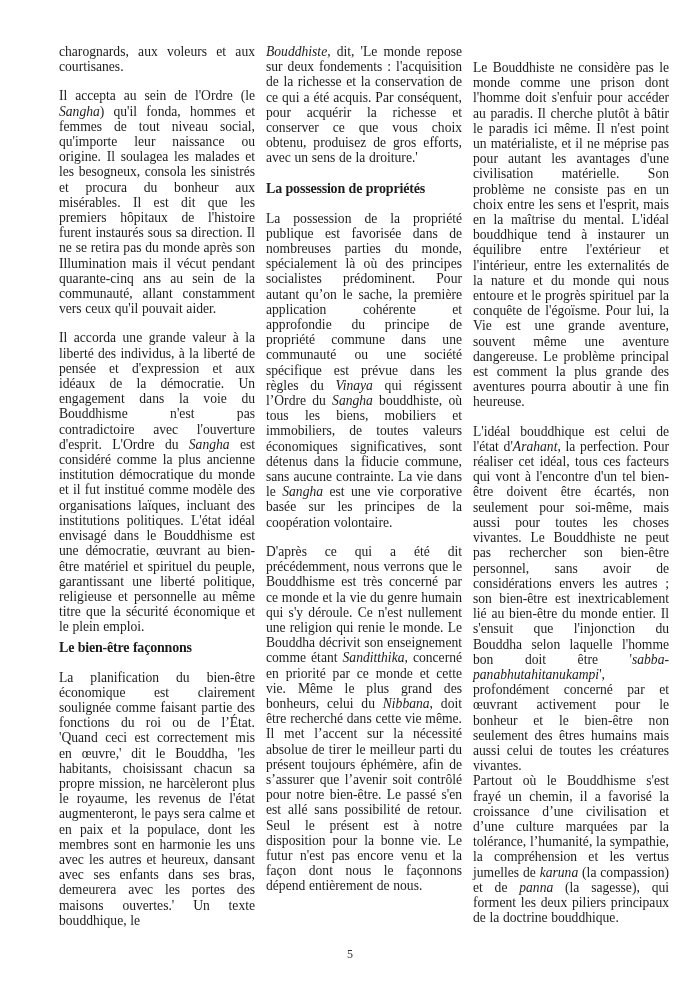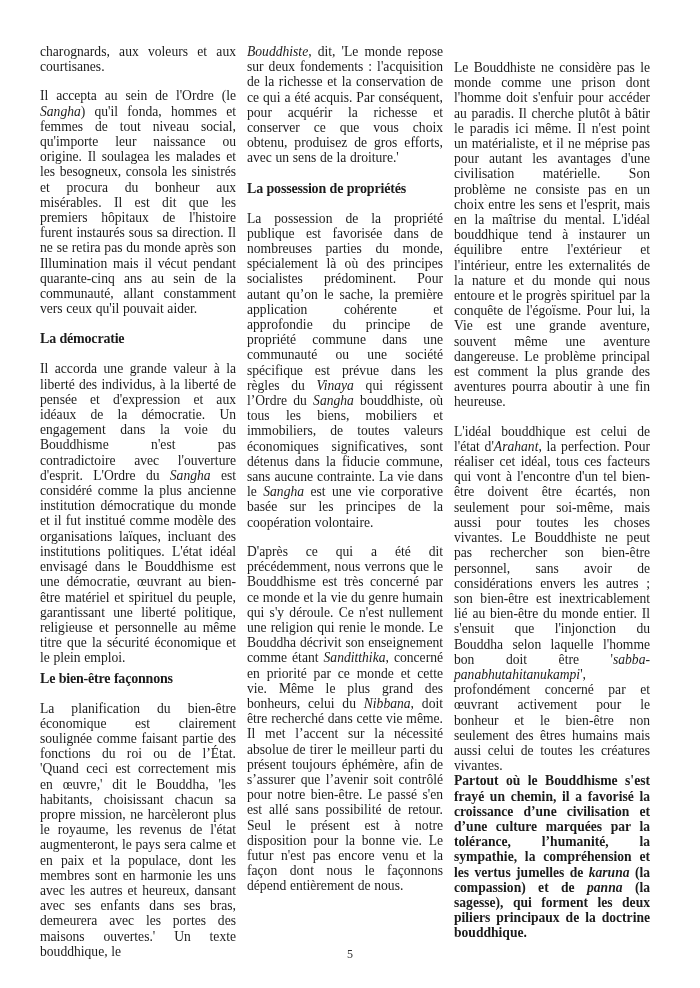--- a/index.html
+++ b/index.html
@@ -15,21 +15,21 @@
   }
   .page {
     position: relative;
     width: 700px;
     height: 988px;
     background: #ffffff;
     overflow: hidden;
   }
   .columns {
     position: absolute;
-    left: 40px;
+    left: 59px;
     top: 44px;
     display: flex;
     gap: 11px;
   }
   .col {
     width: 196px;
     font-size: 13.6px;
     line-height: 15.2px;
     text-align: justify;
     hyphens: auto;
@@ -48,21 +48,20 @@
     font-weight: bold;
     letter-spacing: -0.2px;
     text-align: left;
     margin: 6px 0 13px 0;
   }
   .col h2.tight {
     margin-top: -10px;
   }
   .col p.tight {
     margin-top: -14px;
-    font-weight: bold;
   }
   .col-offset {
     padding-top: 16px;
   }
   .pagenum {
     position: absolute;
     left: 0;
     right: 0;
     top: 947px;
     text-align: center;
@@ -71,21 +70,20 @@
   }
 </style>
 </head>
 <body>
 
 <div class="page">
   <main class="columns">
     <section class="col" lang="fr">
         <p><span>charognards, aux voleurs et aux courtisanes.</span></p>
         <p><span>Il accepta au sein de l'Ordre (le </span><i>Sangha</i><span>) qu'il fonda, hommes et femmes de tout niveau social, qu'importe leur naissance ou origine. Il soulagea les malades et les besogneux, consola les sinistrés et procura du bonheur aux misérables. Il est dit que les premiers hôpitaux de l'histoire furent instaurés sous sa direction. Il ne se retira pas du monde après son Illumination mais il vécut pendant quarante-cinq ans au sein de la communauté, allant constamment vers ceux qu'il pouvait aider.</span></p>
-        <h2><span>La démocratie</span></h2>
         <p><span>Il accorda une grande valeur à la liberté des individus, à la liberté de pensée et d'expression et aux idéaux de la démocratie. Un engagement dans la voie du Bouddhisme n'est pas contradictoire avec l'ouverture d'esprit. L'Ordre du </span><i>Sangha</i><span> est considéré comme la plus ancienne institution démocratique du monde et il fut institué comme modèle des organisations laïques, incluant des institutions politiques. L'état idéal envisagé dans le Bouddhisme est une démocratie, œuvrant au bien-être matériel et spirituel du peuple, garantissant une liberté politique, religieuse et personnelle au même titre que la sécurité économique et le plein emploi.</span></p>
         <h2 class="tight"><span>Le bien-être façonnons</span></h2>
         <p><span>La planification du bien-être économique est clairement soulignée comme faisant partie des fonctions du roi ou de l’État. 'Quand ceci est correctement mis en œuvre,' dit le Bouddha, 'les habitants, choisissant chacun sa propre mission, ne harcèleront plus le royaume, les revenus de l'état augmenteront, le pays sera calme et en paix et la populace, dont les membres sont en harmonie les uns avec les autres et heureux, dansant avec ses enfants dans ses bras, demeurera avec les portes des maisons ouvertes.' Un texte bouddhique, le</span></p>
       </section>
     <section class="col" lang="fr">
         <p><i>Bouddhiste</i><span>, dit, 'Le monde repose sur deux fondements : l'acquisition de la richesse et la conservation de ce qui a été acquis. Par conséquent, pour acquérir la richesse et conserver ce que vous choix obtenu, produisez de gros efforts, avec un sens de la droiture.'</span></p>
         <h2><span>La possession de propriétés</span></h2>
         <p><span>La possession de la propriété publique est favorisée dans de nombreuses parties du monde, spécialement là où des principes socialistes prédominent. Pour autant qu’on le sache, la première application cohérente et approfondie du principe de propriété commune dans une communauté ou une société spécifique est prévue dans les règles du </span><i>Vinaya</i><span> qui régissent l’Ordre du </span><i>Sangha</i><span> bouddhiste, où tous les biens, mobiliers et immobiliers, de toutes valeurs économiques significatives, sont détenus dans la fiducie commune, sans aucune contrainte. La vie dans le </span><i>Sangha</i><span> est une vie corporative basée sur les principes de la coopération volontaire.</span></p>
         <p><span>D'après ce qui a été dit précédemment, nous verrons que le Bouddhisme est très concerné par ce monde et la vie du genre humain qui s'y déroule. Ce n'est nullement une religion qui renie le monde. Le Bouddha décrivit son enseignement comme étant </span><i>Sanditthika</i><span>, concerné en priorité par ce monde et cette vie. Même le plus grand des bonheurs, celui du </span><i>Nibbana</i><span>, doit être recherché dans cette vie même. Il met l’accent sur la nécessité absolue de tirer le meilleur parti du présent toujours éphémère, afin de s’assurer que l’avenir soit contrôlé pour notre bien-être. Le passé s'en est allé sans possibilité de retour. Seul le présent est à notre disposition pour la bonne vie. Le futur n'est pas encore venu et la façon dont nous le façonnons dépend entièrement de nous.</span></p>
       </section>

